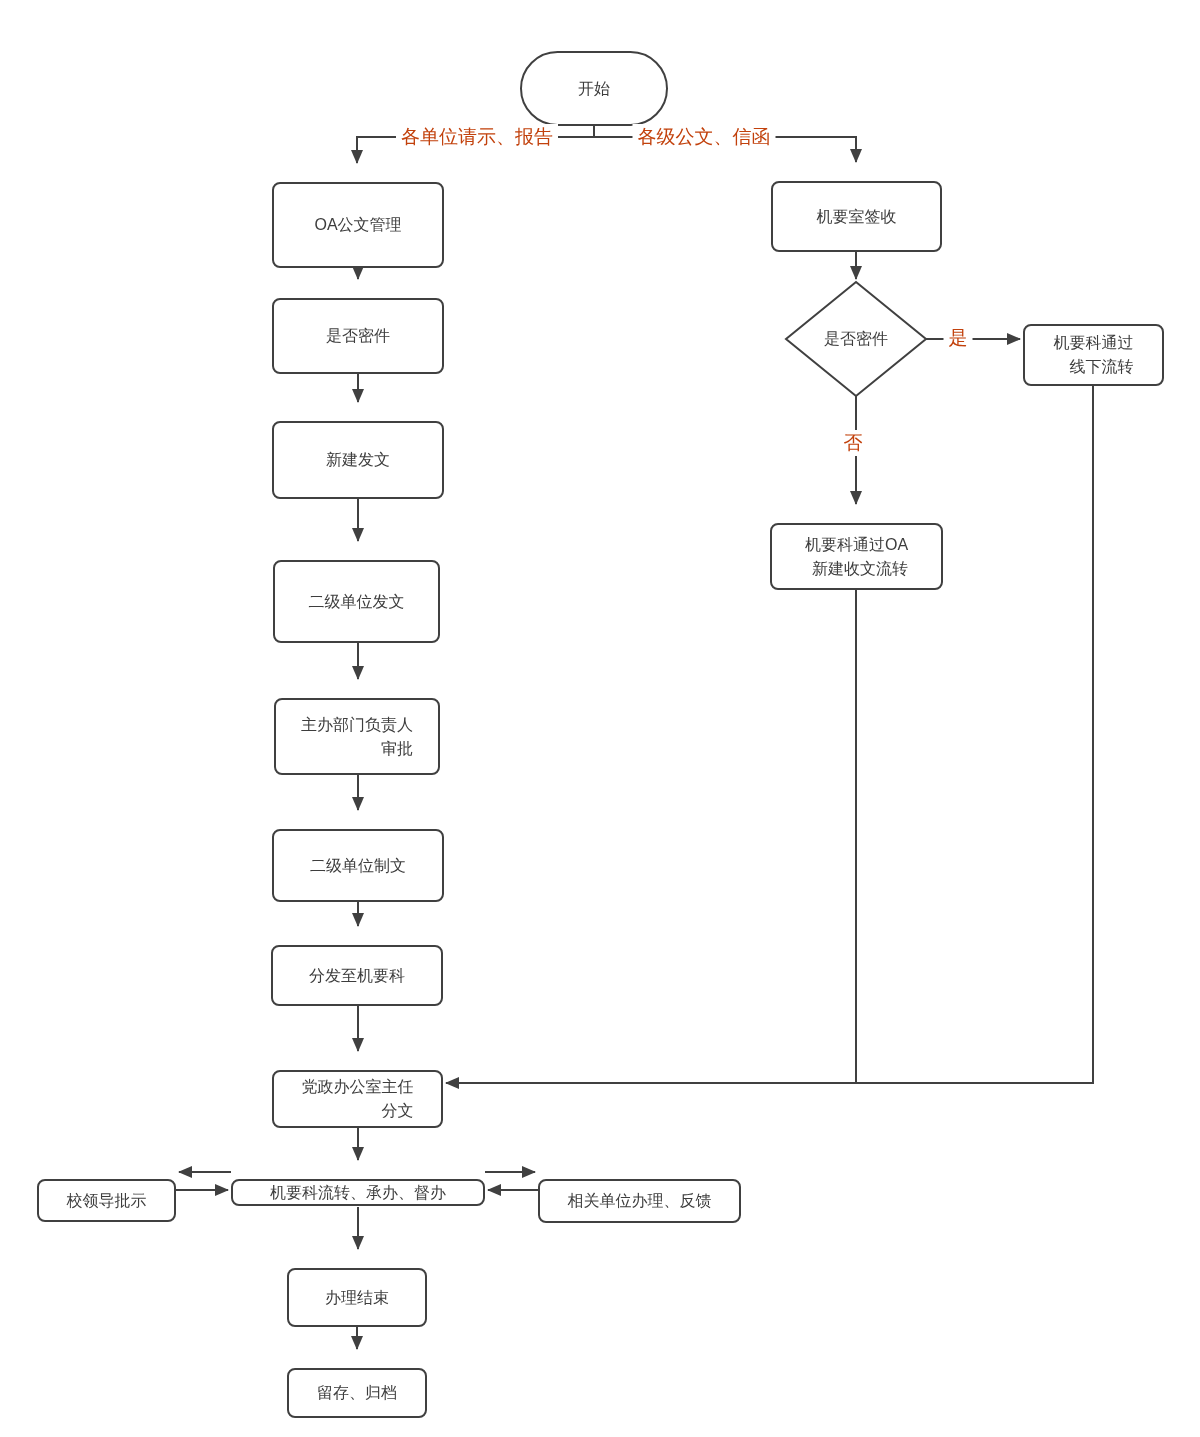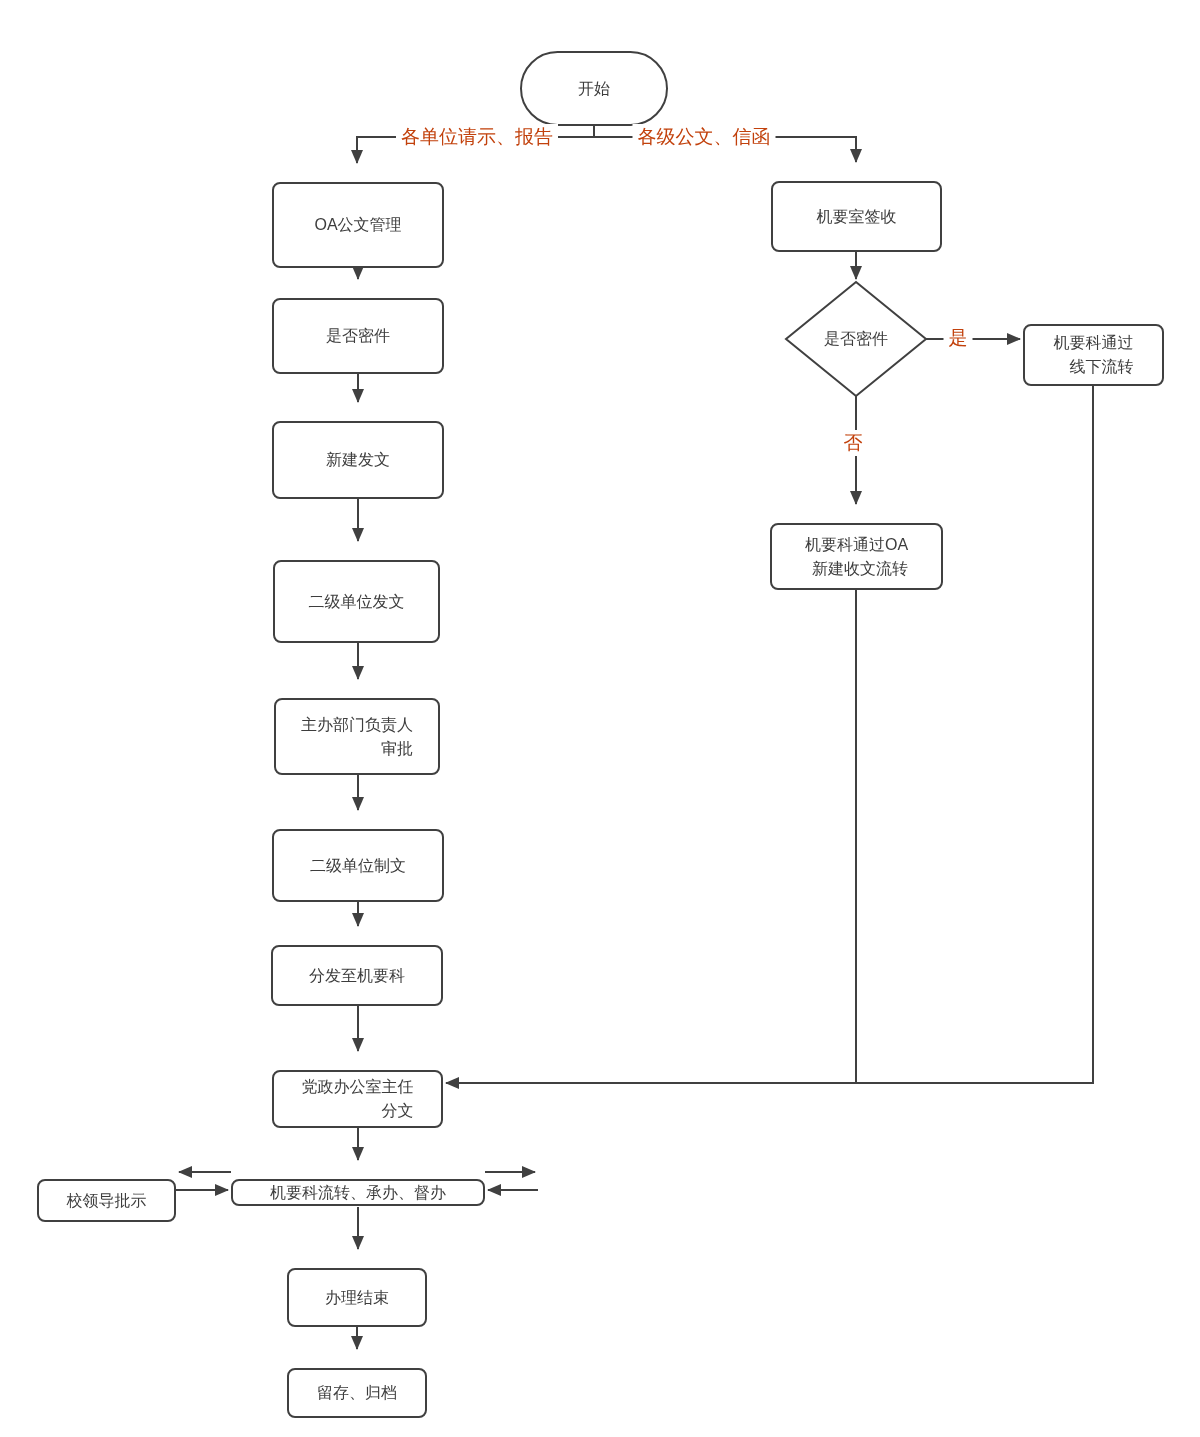--- a/index.html
+++ b/index.html
@@ -114,20 +114,21 @@
 
   <div class="node" style="left:271px;top:929px;width:172px;height:61px">分发至机要科</div>
 
   <div class="node" style="left:272px;top:1054px;width:171px;height:58px">党政办公室主任
 分文</div>
 
   <div class="node" style="left:231px;top:1163px;width:254px;height:27px">机要科流转、承办、督办</div>
 
   <div class="node" style="left:37px;top:1163px;width:139px;height:43px">校领导批示</div>
 
+  <div class="node" style="left:538px;top:1163px;width:203px;height:44px">相关单位办理、反馈</div>
 
   <div class="node" style="left:287px;top:1252px;width:140px;height:59px">办理结束</div>
 
   <div class="node" style="left:287px;top:1352px;width:140px;height:50px">留存、归档</div>
 
   <div class="node" style="left:771px;top:165px;width:171px;height:71px">机要室签收</div>
 
   <div class="diamond-label" style="left:786px;top:312px;width:140px;height:54px">是否密件</div>
 
   <div class="node" style="left:1023px;top:308px;width:141px;height:62px">机要科通过

